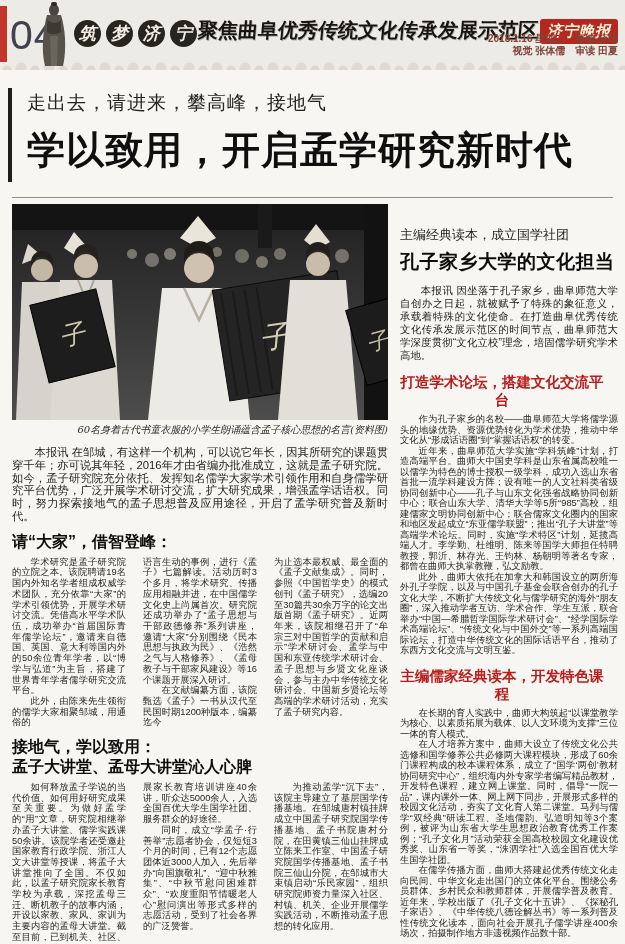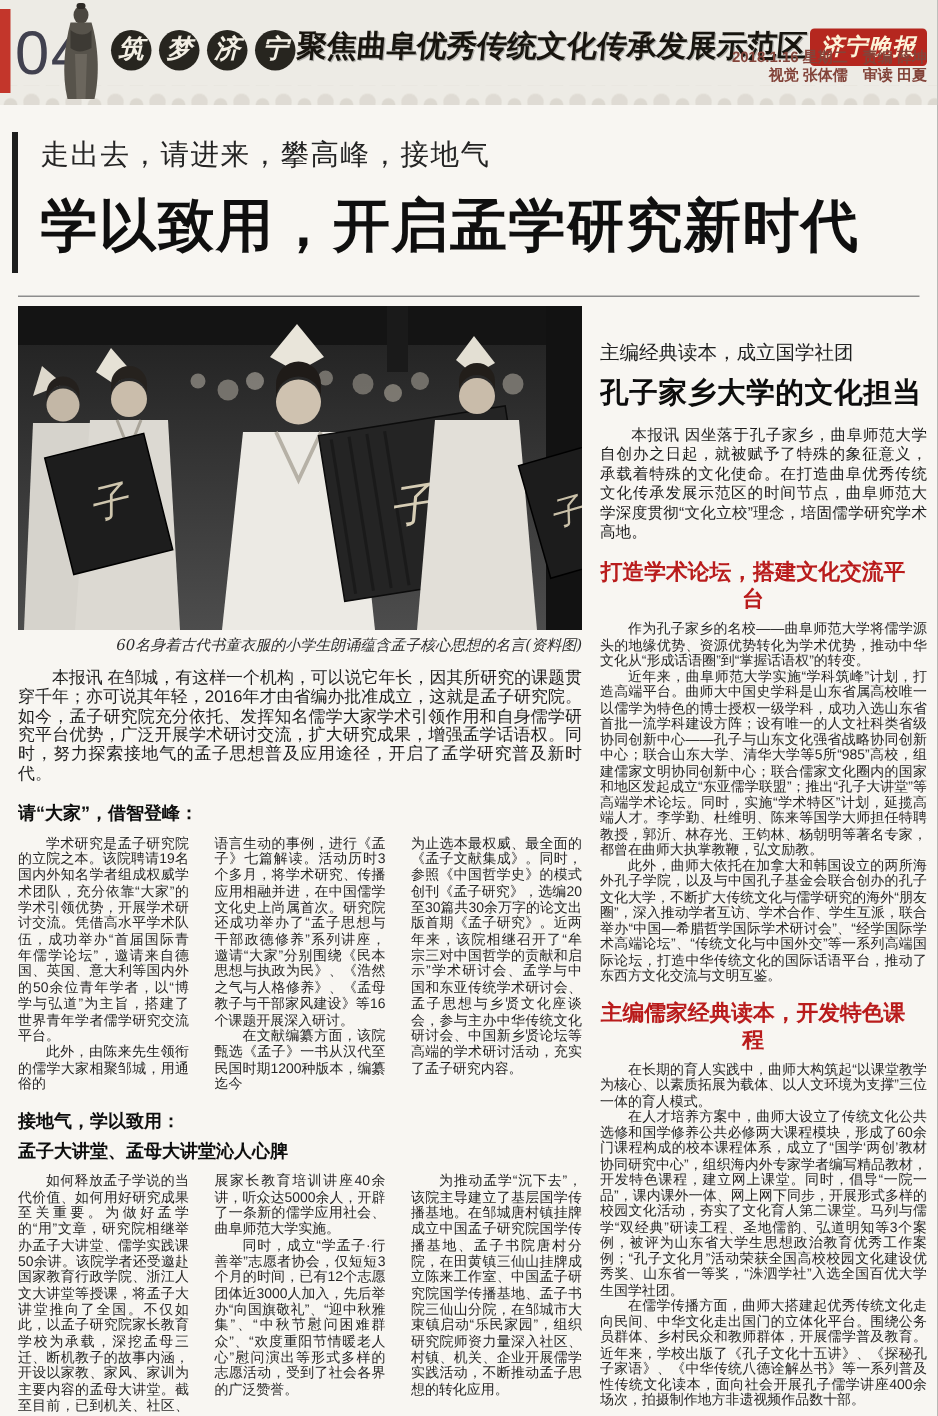--- a/index.html
+++ b/index.html
@@ -37,21 +37,21 @@
   .lead-rule{position:absolute;left:12px;top:197px;width:601px;height:1px;background:#8d8d8d;}
 
   
   .left-region{position:absolute;left:12px;top:204px;width:376px;height:738px;overflow:hidden;}
   .photo-wrap{width:376px;height:216px;background:#2b2b2b;}
   .photo-wrap svg{display:block;}
   .caption{margin-top:3px;text-align:right;font-size:10px;color:#2c2c2c;
            font-family:"DejaVu Serif",serif;font-style:italic;}
   .l-intro{margin-top:9px;font-size:11.3px;line-height:12.8px;text-align:justify;color:#1e1e1e;}
   .l-intro p{margin:0;text-indent:2em;}
-  .l-head{margin:9px 0 5px 0;font-size:12px;line-height:20px;font-weight:bold;color:#0e0e0e;}
+  .l-head{margin:9px 0 5px 0;font-size:16px;line-height:20px;font-weight:bold;color:#0e0e0e;}
   .cols{display:flex;gap:17px;}
   .col{flex:1;font-size:9.3px;line-height:10.7px;text-align:justify;color:#262626;}
   .col p{margin:0;text-indent:2em;}
   .col.cont p:first-child{text-indent:0;}
 
   
   .right-region{position:absolute;left:400px;top:226px;width:218px;height:714px;overflow:hidden;}
   .r-kicker{font-size:13px;color:#1f1f1f;}
   .r-headline{font-size:19px;font-weight:bold;color:#0d0d0d;margin-top:5px;letter-spacing:.5px;}
   .r-intro{margin-top:9px;font-size:10.4px;line-height:13px;text-align:justify;color:#1d1d1d;}
@@ -200,21 +200,21 @@
 
     <h3 class="l-head">
       <span>接地气，学以致用：</span><br>
       <span>孟子大讲堂、孟母大讲堂沁人心脾</span>
     </h3>
     <div class="cols">
       <div class="col">
           <p>如何释放孟子学说的当代价值、如何用好研究成果至关重要。为做好孟学的“用”文章，研究院相继举办孟子大讲堂、儒学实践课50余讲。该院学者还受邀赴国家教育行政学院、浙江人文大讲堂等授课，将孟子大讲堂推向了全国。不仅如此，以孟子研究院家长教育学校为承载，深挖孟母三迁、断机教子的故事内涵，开设以家教、家风、家训为主要内容的孟母大讲堂。截至目前，已到机关、社区、学校开</p>
         </div>
       <div class="col cont">
-          <p>展家长教育培训讲座40余讲，听众达5000余人，开辟了一条新的儒学应用社会、曲阜师范大学实施。</p>
+          <p>展家长教育培训讲座40余讲，听众达5000余人，入选全国百优大学生国学社团、服务群众的好途径。</p>
           <p>同时，成立“学孟子·行善举”志愿者协会，仅短短3个月的时间，已有12个志愿团体近3000人加入，先后举办“向国旗敬礼”、“迎中秋雅集”、“中秋节慰问困难群众”、“欢度重阳节情暖老人心”慰问演出等形式多样的志愿活动，受到了社会各界的广泛赞誉。</p>
         </div>
       <div class="col">
         <div>
             <p>为推动孟学“沉下去”，该院主导建立了基层国学传播基地。在邹城唐村镇挂牌成立中国孟子研究院国学传播基地、孟子书院唐村分院，在田黄镇三仙山挂牌成立陈来工作室、中国孟子研究院国学传播基地、孟子书院三仙山分院，在邹城市大束镇启动“乐民家园”，组织研究院师资力量深入社区、村镇、机关、企业开展儒学实践活动，不断推动孟子思想的转化应用。</p>
           </div>
 
       </div>
     </div>
   </div>

